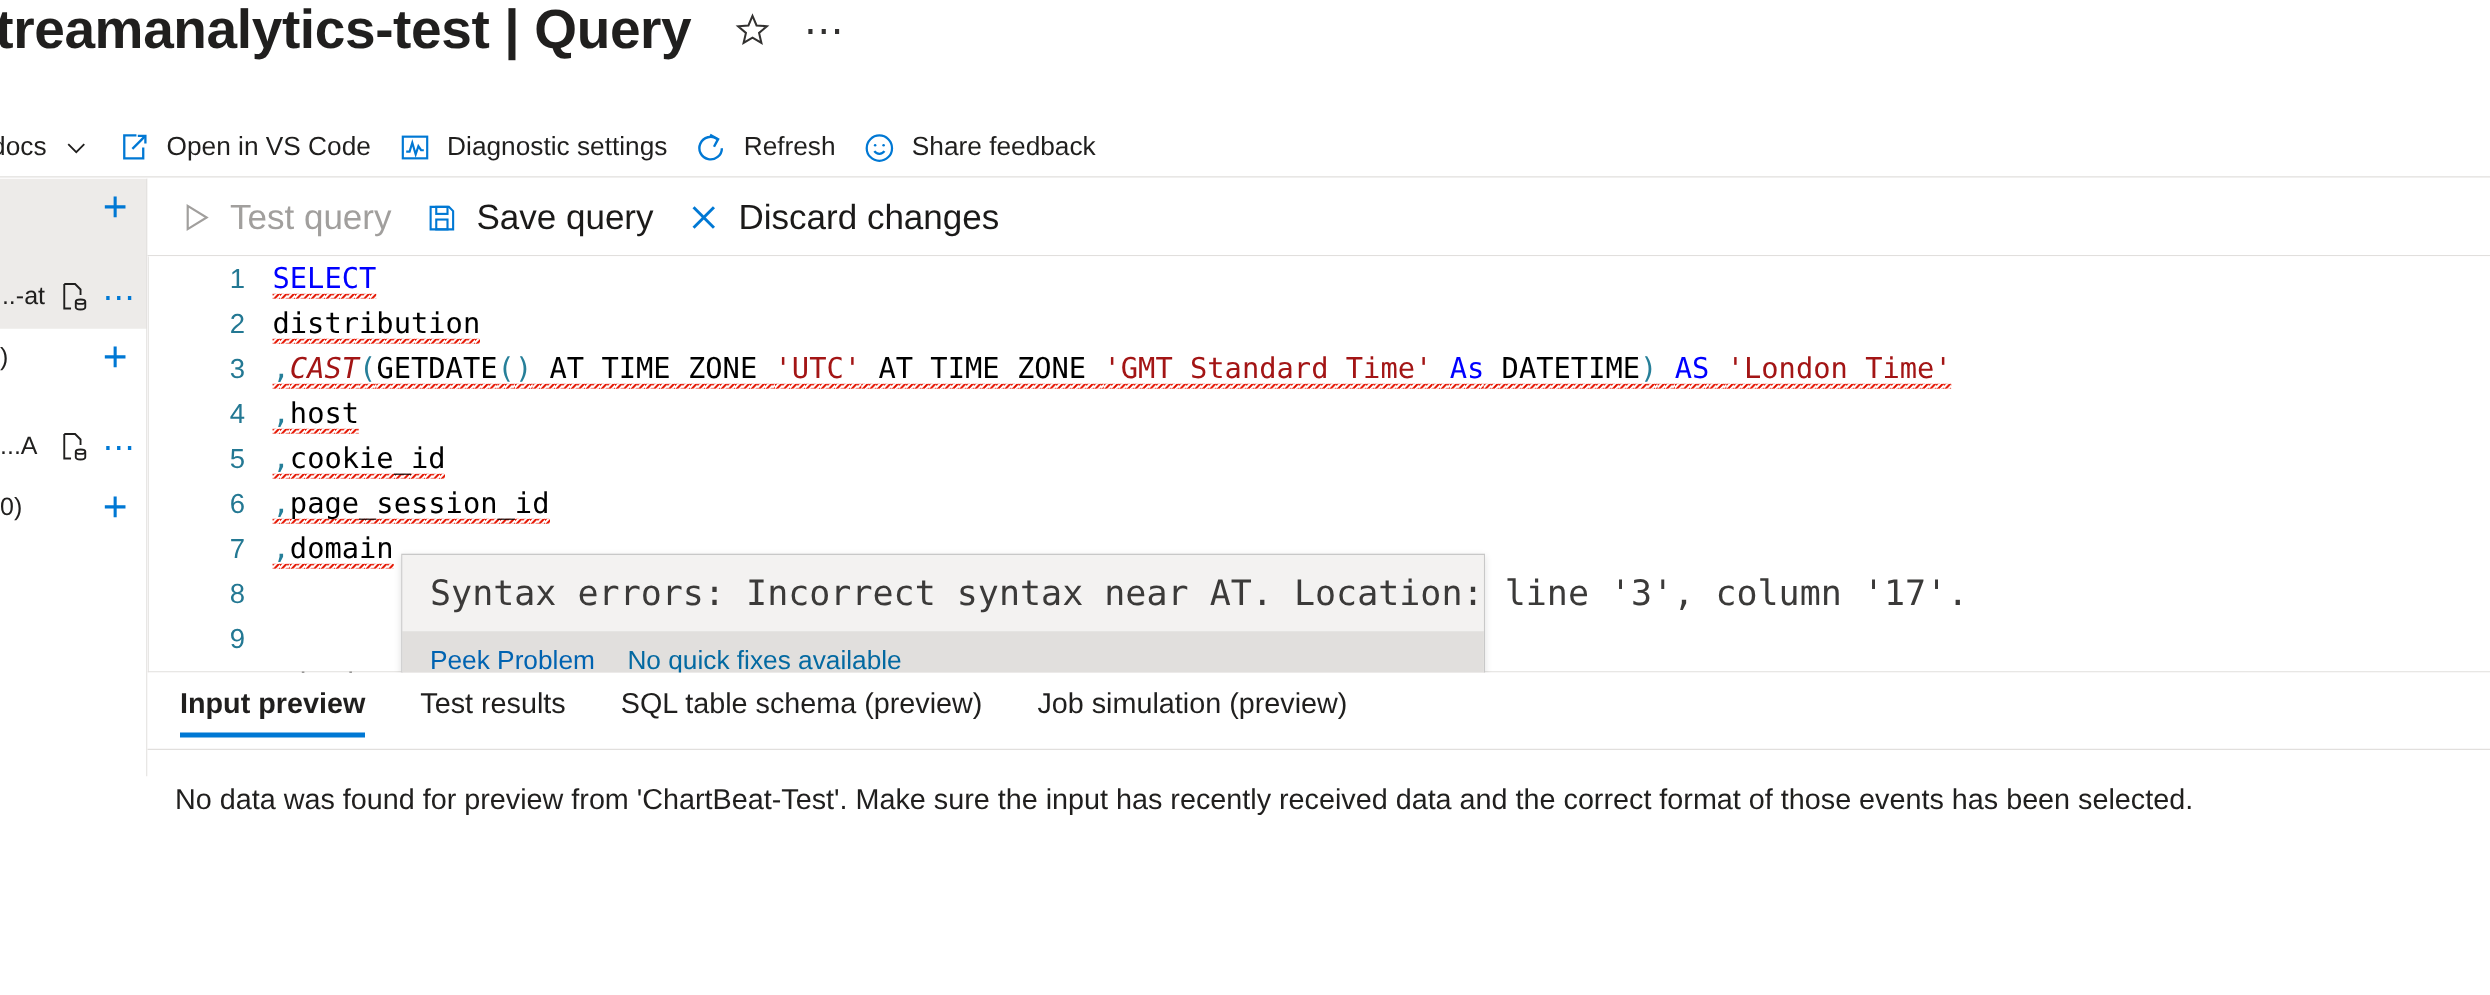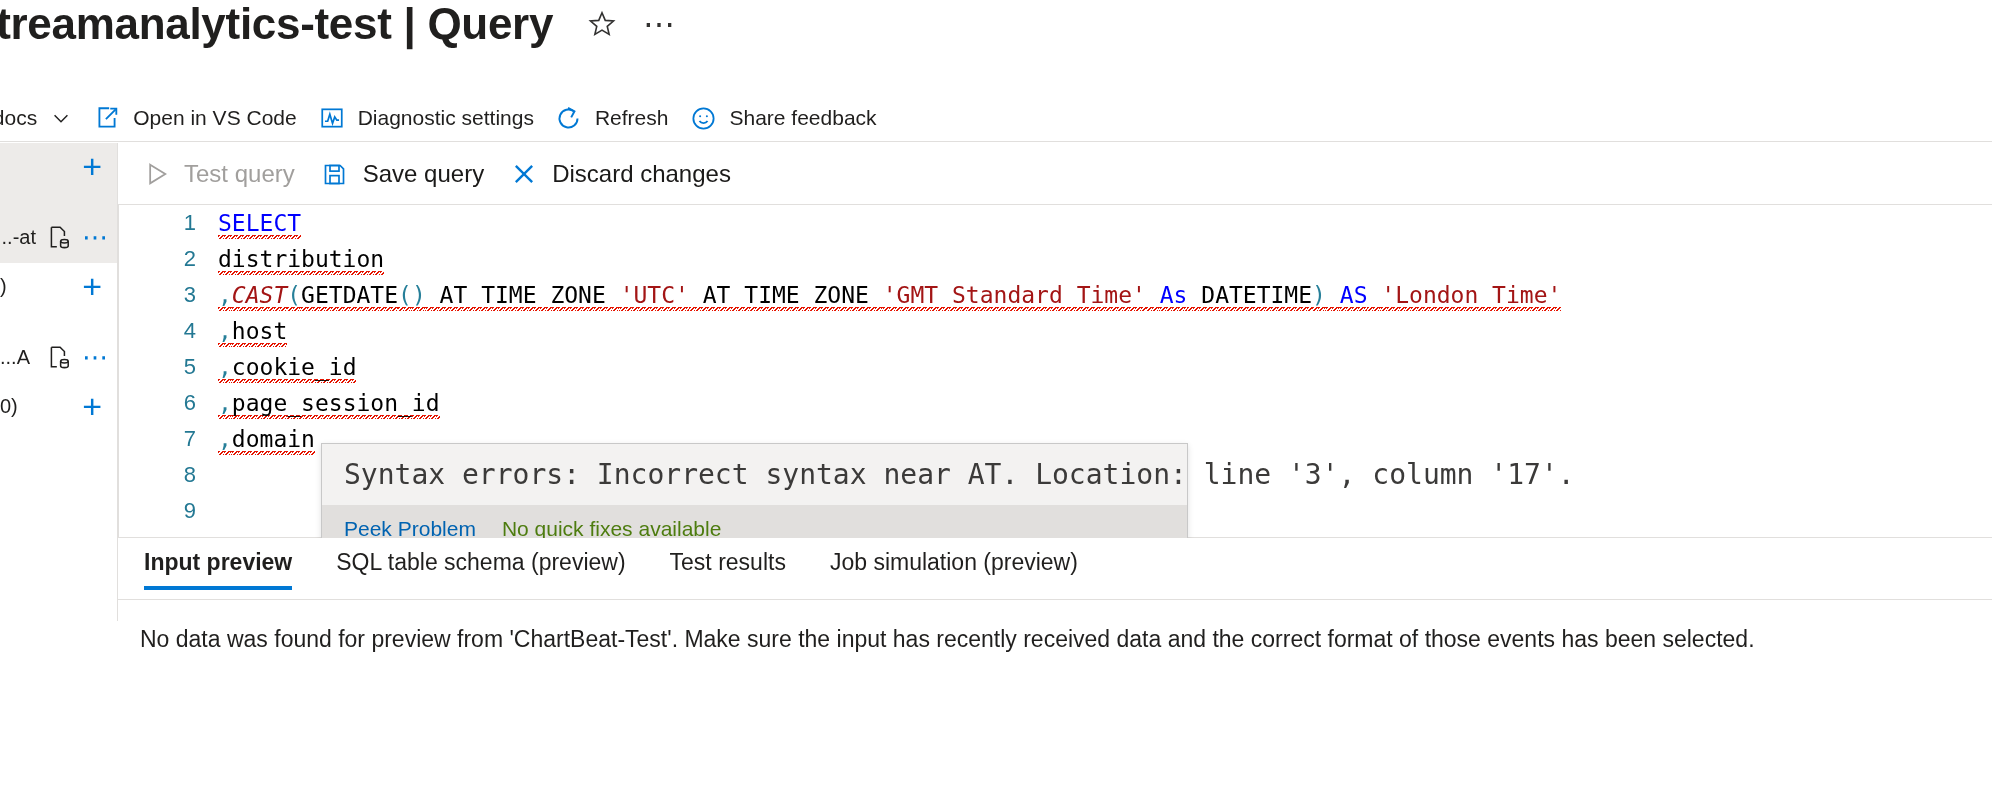--- a/index.html
+++ b/index.html
@@ -51,21 +51,21 @@
   .plus{color:#0078d4;font-size:34px;line-height:26px;font-weight:300;}
   .rail-item{display:flex;align-items:center;gap:10px;height:44px;padding-right:8px;}
   .rail-item .name{flex:1;font-size:20px;color:#201f1e;white-space:nowrap;overflow:hidden;direction:rtl;text-align:left;}
   .dots{color:#0078d4;font-size:26px;letter-spacing:2px;line-height:14px;}
 
   
   #query-panel{position:absolute;left:118px;top:0;width:1874px;height:653px;background:#fff;}
 
   #editor-toolbar{position:relative;height:62px;display:flex;align-items:center;padding-left:10px;}
   #editor-toolbar::after{content:"";position:absolute;left:0;bottom:0;width:1874px;height:1px;background:#e1dfdd;}
-  .etool{display:flex;align-items:center;height:46px;padding:0 12px;font-size:24px;white-space:nowrap;}
+  .etool{display:flex;align-items:center;height:46px;padding:0 12px;font-size:28px;white-space:nowrap;}
   .etool .eico{display:inline-flex;align-items:center;justify-content:center;width:32px;height:30px;margin-right:12px;}
   .etool.disabled{color:#a19f9d;}
   .etool.disabled .eico{color:#a19f9d;}
   .etool .eico{color:#0078d4;}
 
   
   #code-area{position:relative;height:333px;background:#fff;overflow:hidden;}
   #code-area::after{content:"";position:absolute;left:0;bottom:0;width:1874px;height:1px;background:#e1dfdd;}
   #gutter-line{position:absolute;left:0;top:0;width:1px;height:333px;background:#e1dfdd;}
   .code-line{position:relative;height:36px;display:flex;align-items:center;font-family:"DejaVu Sans Mono",monospace;font-size:23px;}
@@ -92,21 +92,21 @@
   }
   #error-msg{
     padding:14px 18px 14px 22px;font-family:"DejaVu Sans Mono",monospace;font-size:28px;color:#3b3a39;
     background:#f3f2f1;white-space:nowrap;
   }
   #error-actions{
     background:#e1dfdd;padding:12px 18px 12px 22px;display:flex;align-items:center;gap:26px;
     font-size:21px;
   }
   #peek-problem{color:#0063b1;cursor:pointer;}
-  #no-fixes{color:#4d7c0f;}
+  #no-fixes{color:#0369a1;}
 
   
   #bottom-tabs{position:relative;height:62px;display:flex;align-items:center;padding-left:4px;}
   #bottom-tabs::after{content:"";position:absolute;left:0;bottom:0;width:1874px;height:1px;background:#e1dfdd;}
   .btab{position:relative;padding:0 22px 14px 22px;font-size:23px;color:#201f1e;white-space:nowrap;cursor:default;}
   .btab.active{font-weight:700;}
   .btab.active::after{content:"";position:absolute;left:22px;right:22px;bottom:0;height:4px;background:#0078d4;}
 
   #bottom-message{padding:26px 4px 0 22px;font-size:23px;color:#201f1e;white-space:nowrap;}
 
@@ -314,20 +314,20 @@
         <div id="error-msg">Syntax errors: Incorrect syntax near AT. Location: line '3', column '17'.</div>
         <div id="error-actions">
           <span id="peek-problem">Peek Problem</span>
           <span id="no-fixes">No quick fixes available</span>
         </div>
       </div>
     </div>
 
     <div id="bottom-tabs">
         <div class="btab active">Input preview</div>
+        <div class="btab">Test results</div>
         <div class="btab">SQL table schema (preview)</div>
-        <div class="btab">Test results</div>
         <div class="btab">Job simulation (preview)</div>
       </div>
 
     <div id="bottom-message">No data was found for preview from 'ChartBeat-Test'. Make sure the input has recently received data and the correct format of those events has been selected.</div>
   </div>
 </div>
 
 </body></html>

